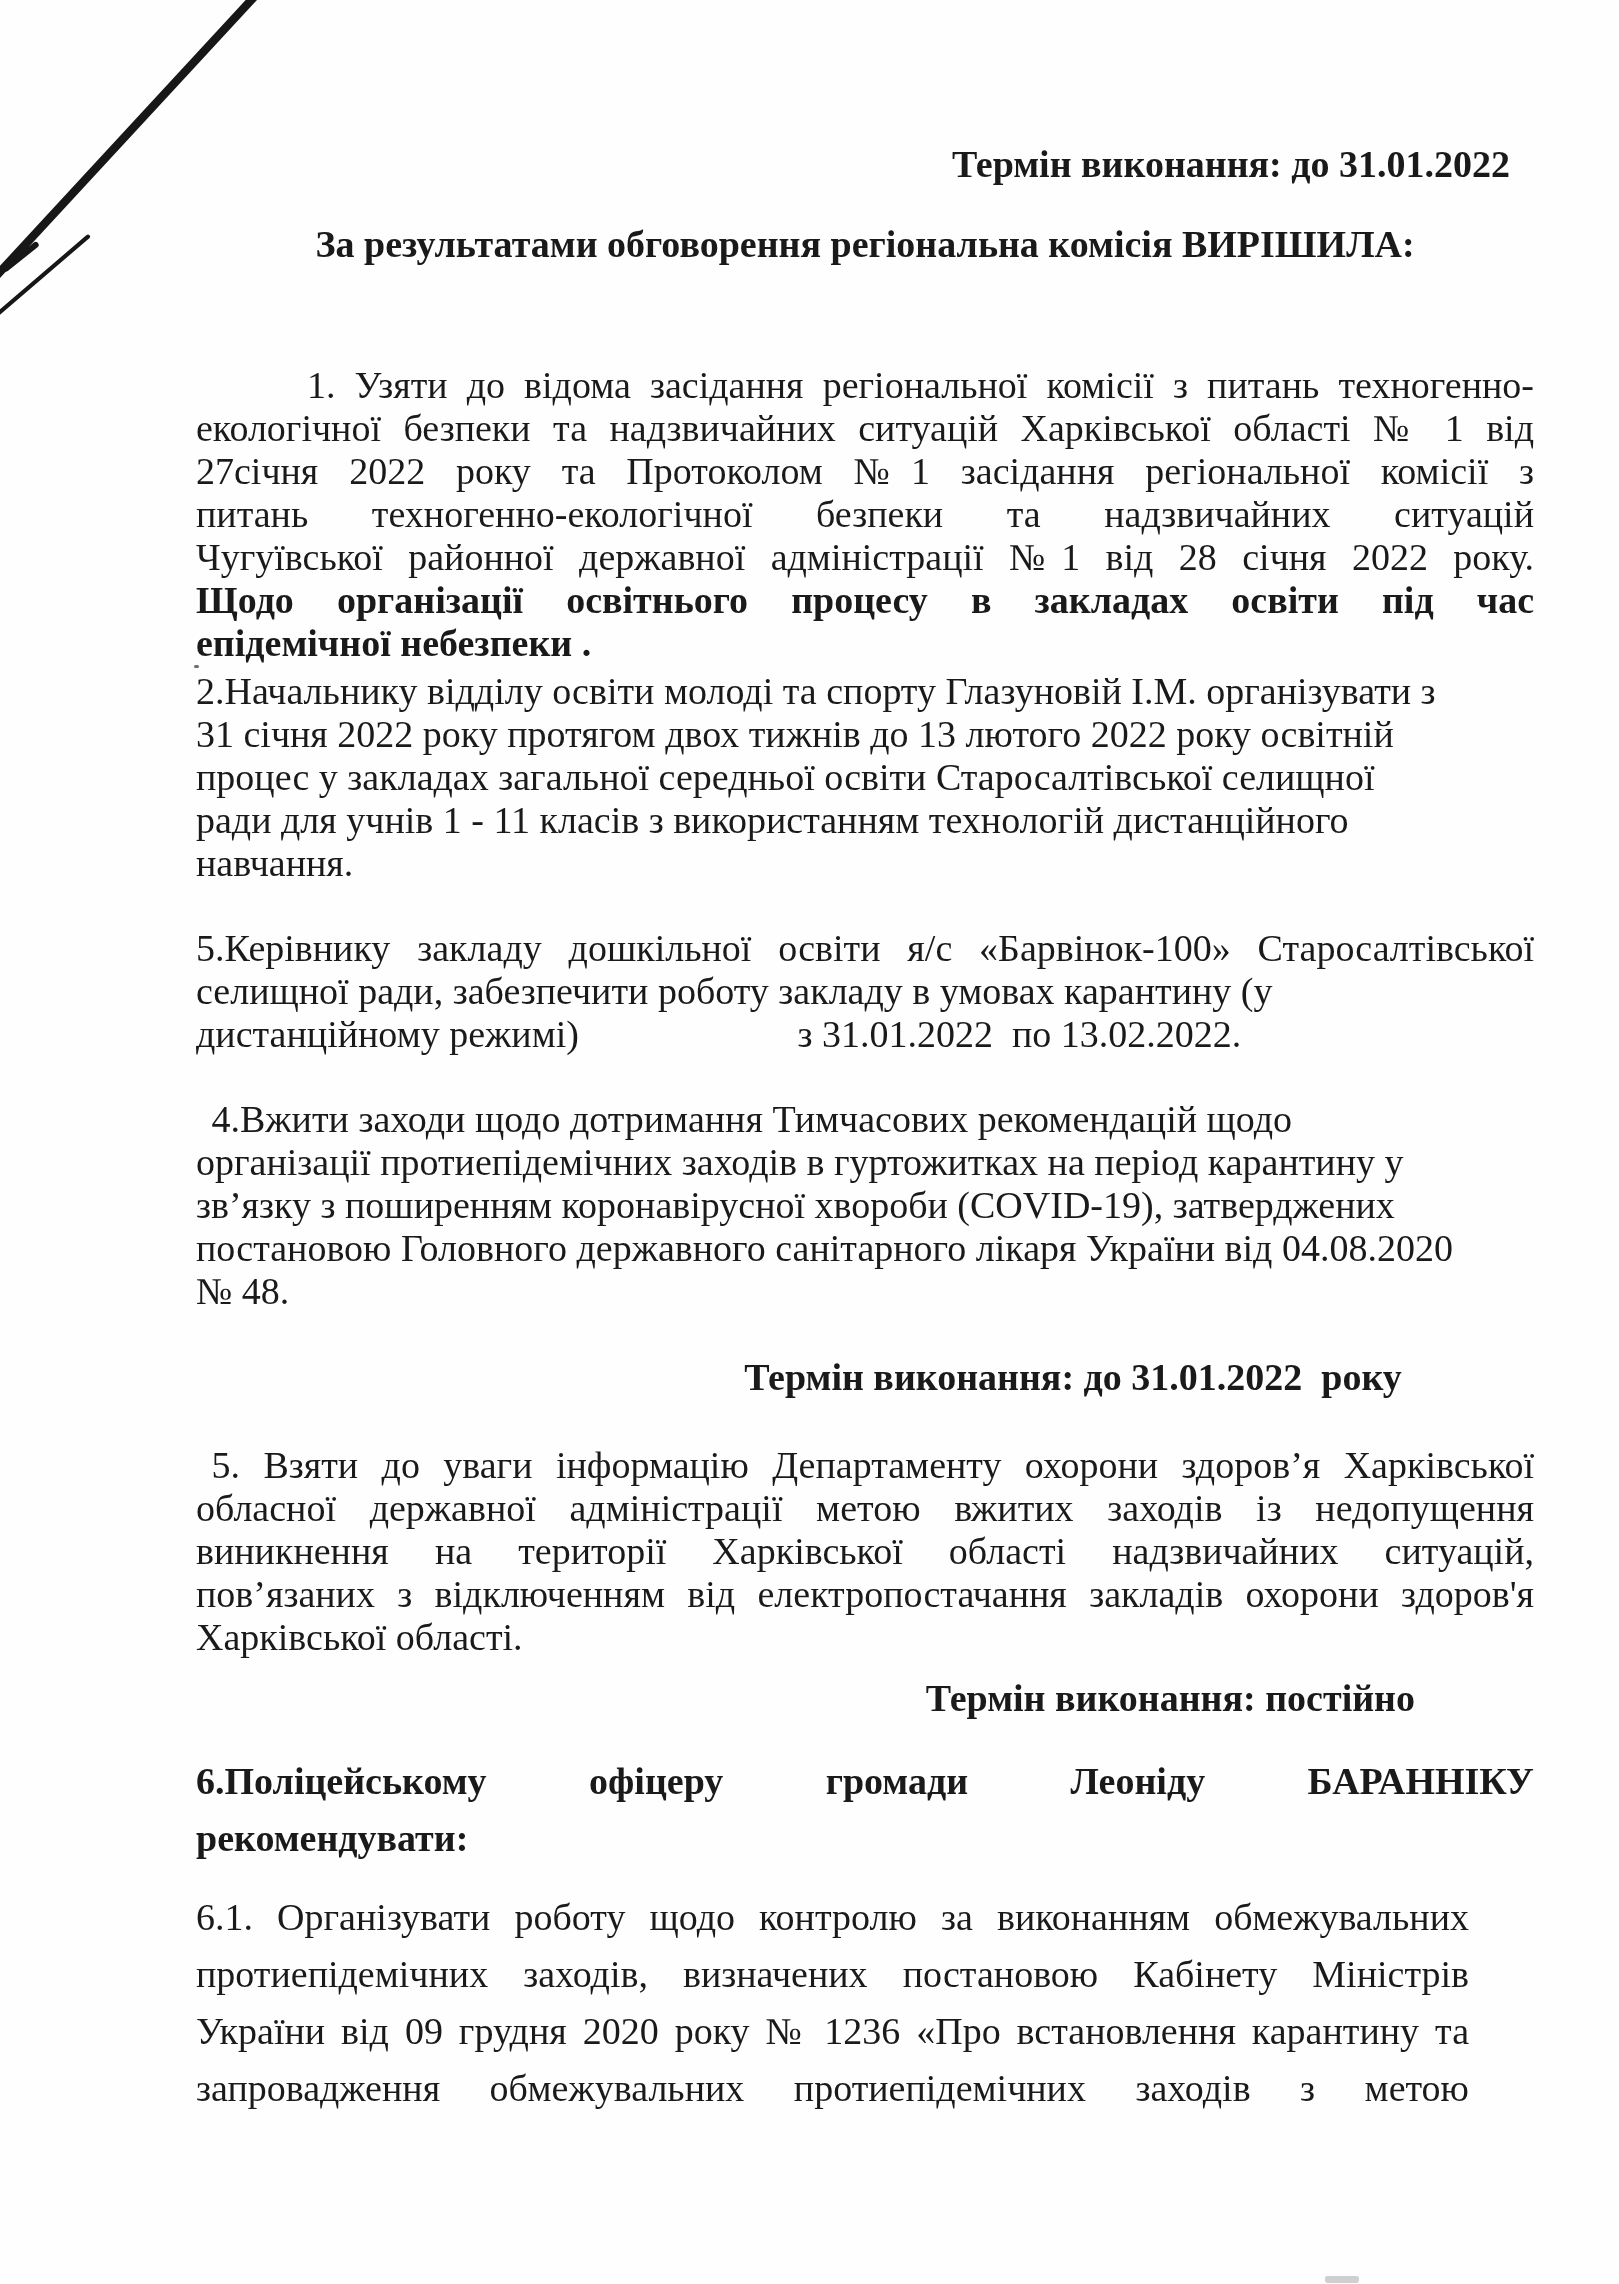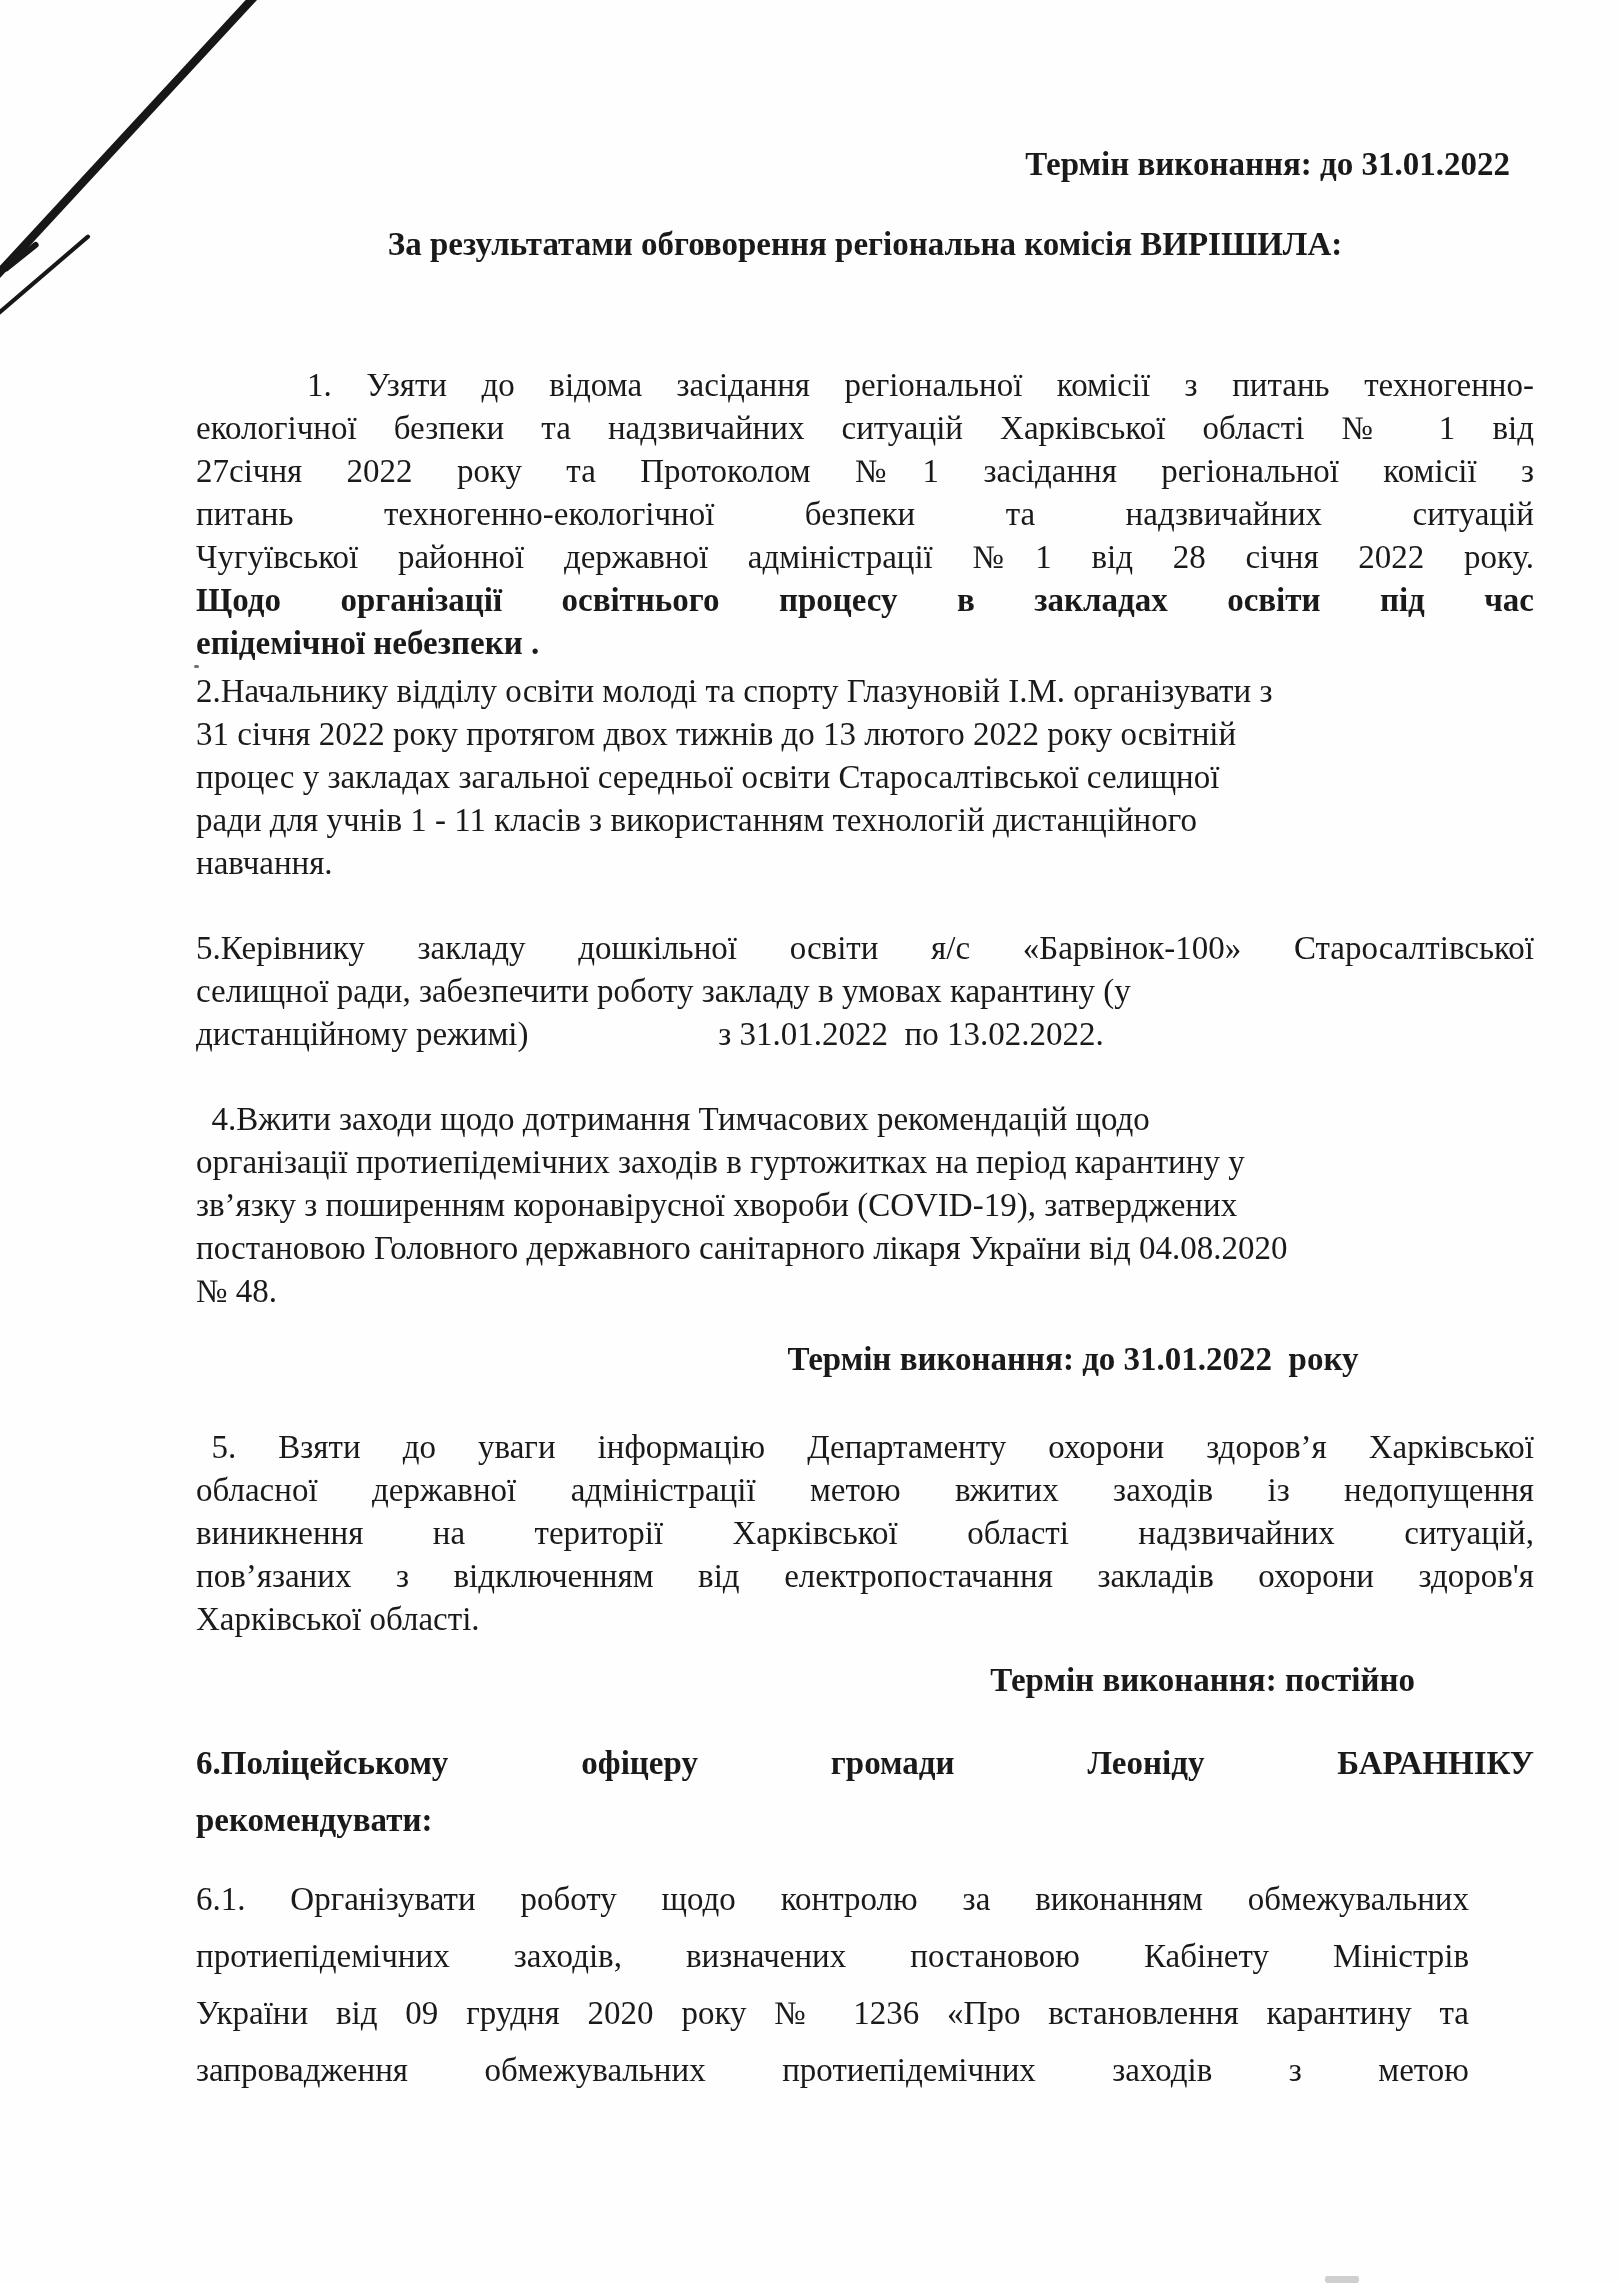--- a/index.html
+++ b/index.html
@@ -7,21 +7,21 @@
     padding: 0;
     background: #ffffff;
   }
   .page {
     position: relative;
     width: 1619px;
     height: 2284px;
     background: #fefefe;
     color: #1a1a1a;
     font-family: "Liberation Serif", "DejaVu Serif", serif;
-    font-size: 33px;
+    font-size: 38px;
     line-height: 43px;
     overflow: hidden;
   }
   .pen-stroke {
     position: absolute;
     left: 0;
     top: 0;
     width: 309px;
     height: 333px;
     pointer-events: none;
@@ -52,21 +52,21 @@
   .heading {
     margin-top: 37px;
     text-align: center;
     font-weight: 700;
   }
   .p1 { margin-top: 98px; }
   .p2 { margin-top: 4.8px; }
   .p3 { margin-top: 42px; }
   .p4 { margin-top: 42px; }
   .deadline-mid {
-    margin-top: 25px;
+    margin-top: 43px;
     font-weight: 700;
     text-align: center;
     padding-left: 416px;
     white-space: pre;
   }
   .p5 { margin-top: 45px; }
   .deadline-perm {
     margin-top: 18px;
     font-weight: 700;
     text-align: right;

